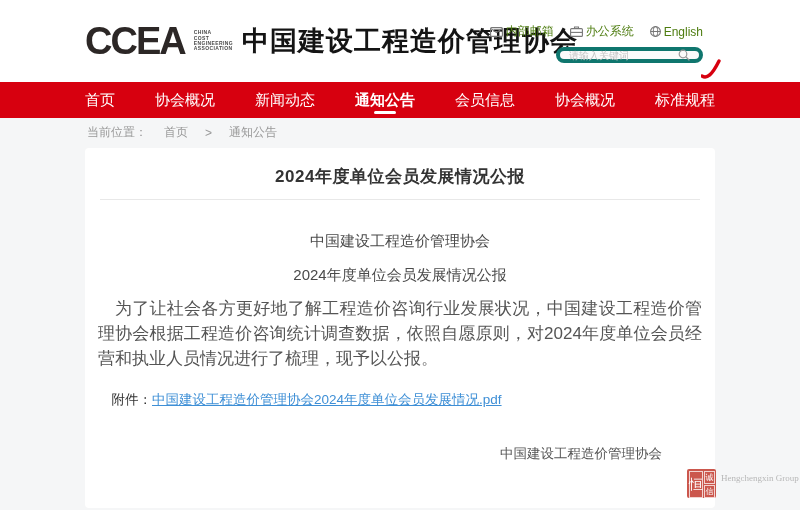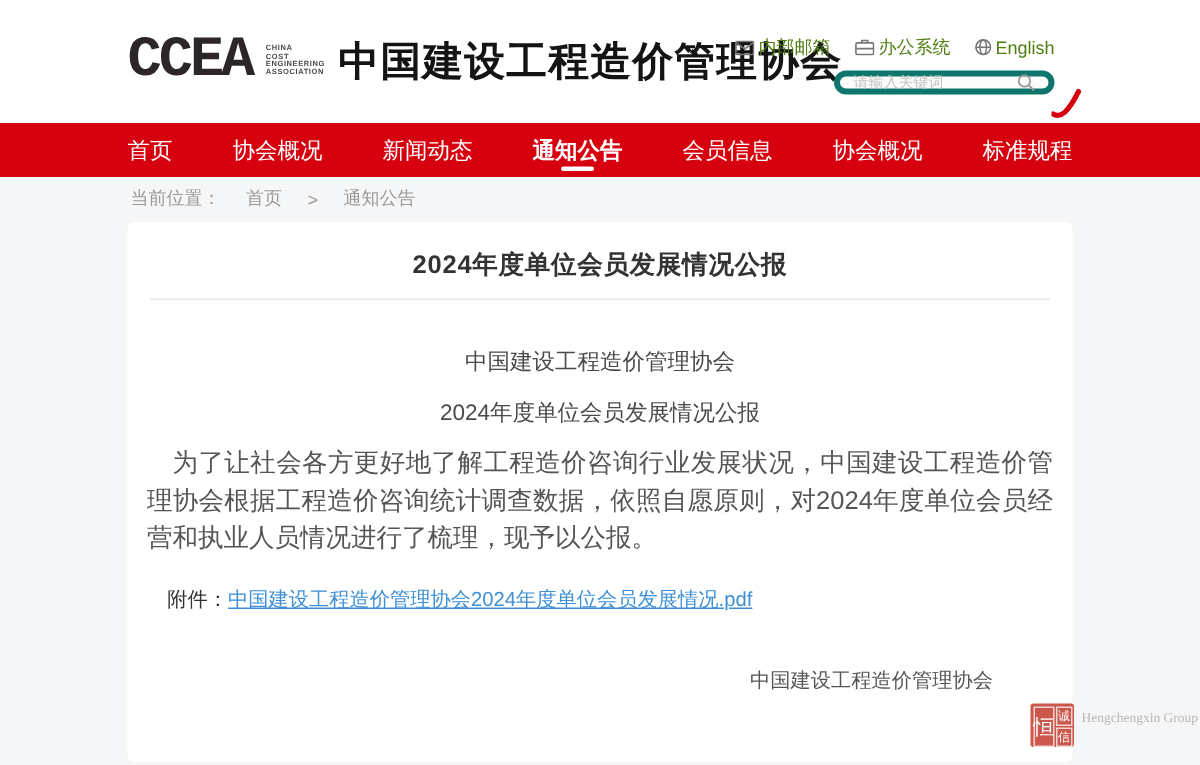--- a/index.html
+++ b/index.html
@@ -6,21 +6,21 @@
   html,body { width:800px; height:510px; overflow:hidden; }
   body {
     font-family:"Liberation Sans","DejaVu Sans",sans-serif;
     background:#f5f6f7;
     position:relative;
   }
   
   .topbar { height:82px; background:#fff; }
   .topbar-inner { margin-left:85px; width:630px; height:100%; position:relative; display:flex; align-items:center; }
   .logo-wrap { display:flex; align-items:center; cursor:pointer; }
-  .logo-acronym { font-size:38px; font-weight:800; color:#2c2726; letter-spacing:-2px; line-height:1; position:relative; padding-right:4px;font-family:Liberation Mono, monospace; }
+  .logo-acronym { font-size:38px; font-weight:800; color:#2c2726; letter-spacing:-2px; line-height:1; position:relative; padding-right:4px; }
   .swoosh { position:absolute; right:-6px; bottom:1px; }
   .logo-sub { margin-left:5px; display:flex; flex-direction:column; justify-content:center; }
   .logo-sub span { font-size:5px; line-height:5.4px; font-weight:700; color:#4a4a4a; letter-spacing:.4px; }
   .org-name { margin-left:9px; font-size:27px; font-weight:700; color:#141414; letter-spacing:1px; white-space:nowrap; }
   .top-right { position:absolute; right:12px; top:23px; display:flex; flex-direction:column; align-items:flex-end; }
   .quick-links { display:flex; align-items:center; gap:16px; font-size:12px; color:#4d7c0f; }
   .quick-link { display:flex; align-items:center; gap:3px; cursor:pointer; }
   .quick-link svg { display:block; }
   .search-pill { margin-top:7px; width:147px; height:16px; background:#fbfbfb; border:4px solid #0f766e; border-radius:11px; display:flex; align-items:center; justify-content:space-between; padding:0 9px; }
   .search-pill input { border:none; background:transparent; outline:none; font-size:10px; color:#666; width:105px; font-family:inherit; }

